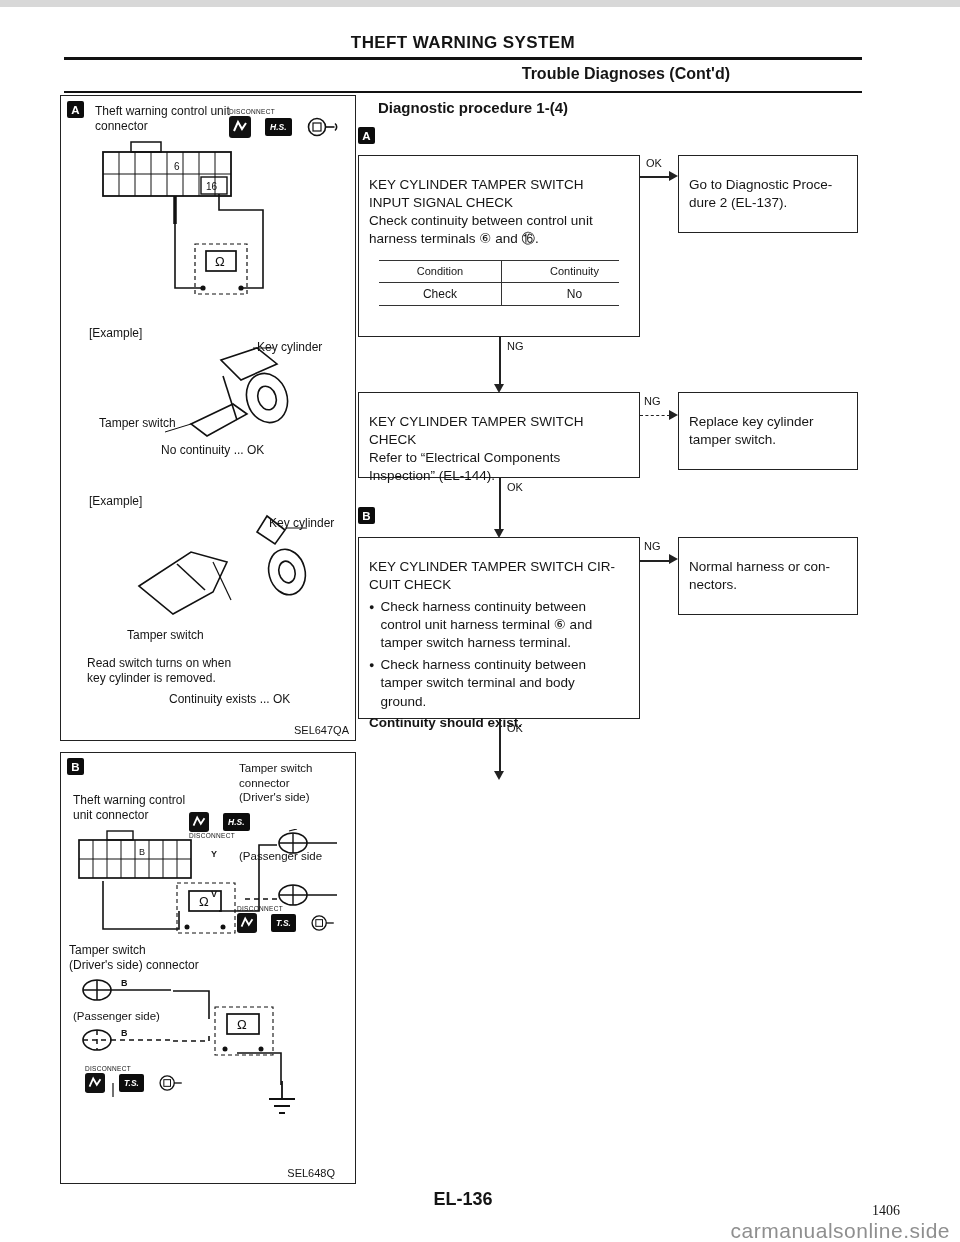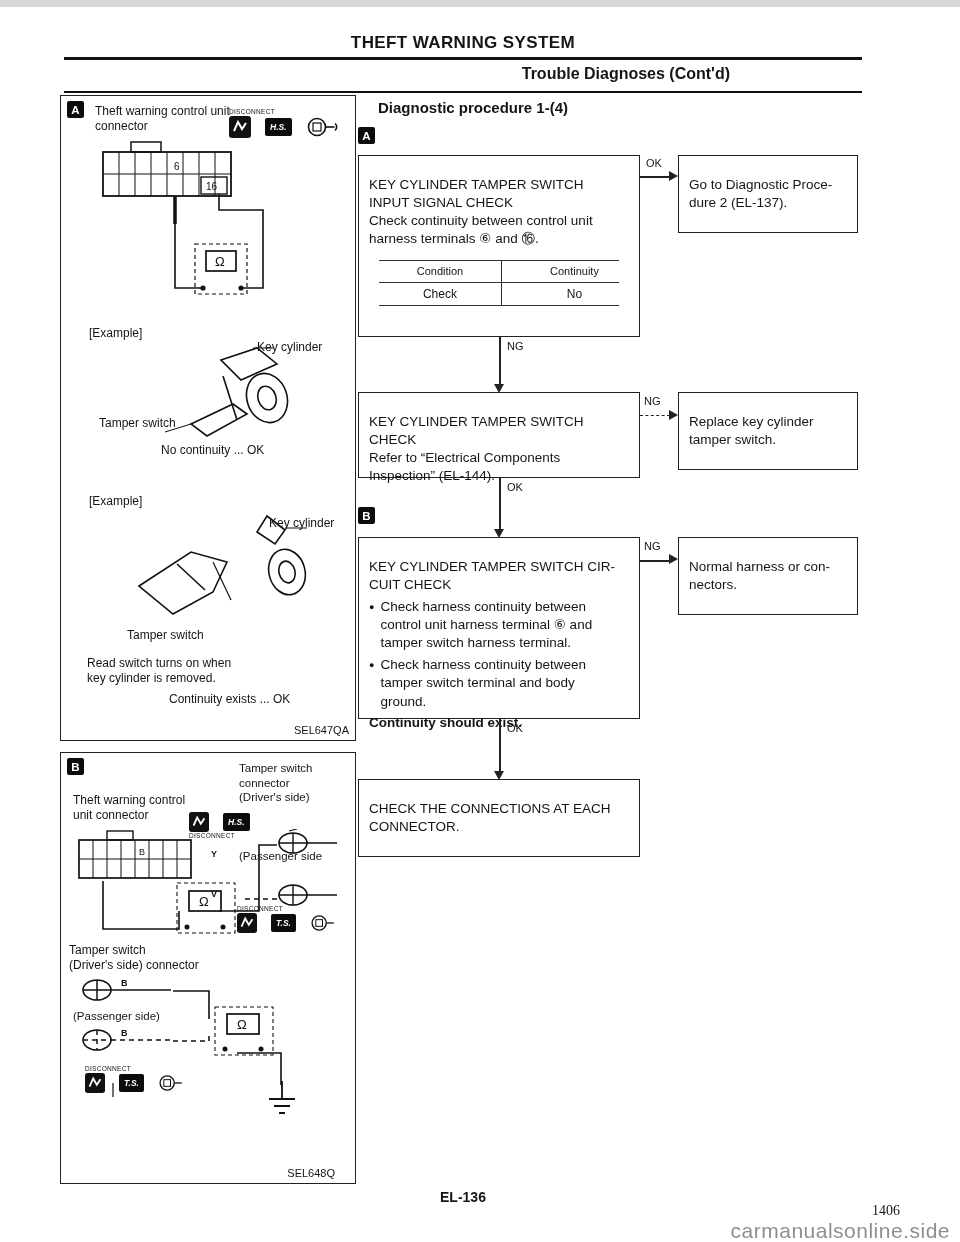--- a/index.html
+++ b/index.html
@@ -37,21 +37,21 @@
            border-left:5.5px solid transparent; border-right:5.5px solid transparent; }
   .mini-table { width:240px; margin:12px auto 0; border-top:1.4px solid #333; border-bottom:1.4px solid #333; font-size:12px; }
   .t-row { display:flex;gap:28px; }
   .t-row + .t-row { border-top:1px solid #333; }
   .t-c1 { width:58%; text-align:center; padding:3px 2px; border-right:1px solid #333; }
   .t-c2 { width:42%; text-align:center; padding:3px 2px; }
   .t-head { font-size:11px; }
   .bullet-row { display:flex; gap:6px; margin-top:4px; }
   .bullet { font-size:9px; line-height:2; }
   .figid { position:absolute; font-size:11px; }
-  .footer-page { font-size:14px; font-weight:bold; text-align:center; }
+  .footer-page { font-size:18px; font-weight:bold; text-align:center; }
   .sheet-num { font-family:"Liberation Serif","DejaVu Serif",serif; font-size:14px; }
   .watermark { font-size:21px; color:#8f8f8f; text-align:right; letter-spacing:.5px; }
   svg text { font-family:"Liberation Sans","DejaVu Sans",sans-serif; fill:#111; }
 </style>
 </head>
 <body>
 
 <div class="page">
 
   <div class="abs title" style="left:64px;top:26px;width:798px">THEFT WARNING SYSTEM</div>
@@ -330,20 +330,18 @@
   <div class="fc-label" style="left:644px;top:533px">NG</div>
   <div class="lineh" style="left:640px;top:553px;width:30px"></div>
   <div class="arr-r" style="left:669px;top:547px"></div>
   <div class="fc-side pre" style="left:678px;top:530px">Normal harness or con-
 nectors.</div>
 
   <div class="fc-label" style="left:507px;top:715px">OK</div>
   <div class="linev" style="left:499px;top:712px;height:52px"></div>
   <div class="arr-d" style="left:494px;top:764px"></div>
 
-  <div class="fc-box pre" style="left:358px;top:772px;width:282px;min-height:50px">CHECK THE CONNECTIONS AT EACH
-CONNECTOR.</div>
 
   <div class="abs footer-page" style="left:64px;top:1182px;width:798px">EL-136</div>
   <div class="abs sheet-num" style="left:872px;top:1196px">1406</div>
   <div class="abs watermark" style="left:560px;top:1212px;width:390px">carmanualsonline.side</div>
 
 </div>
 
 </body></html>

